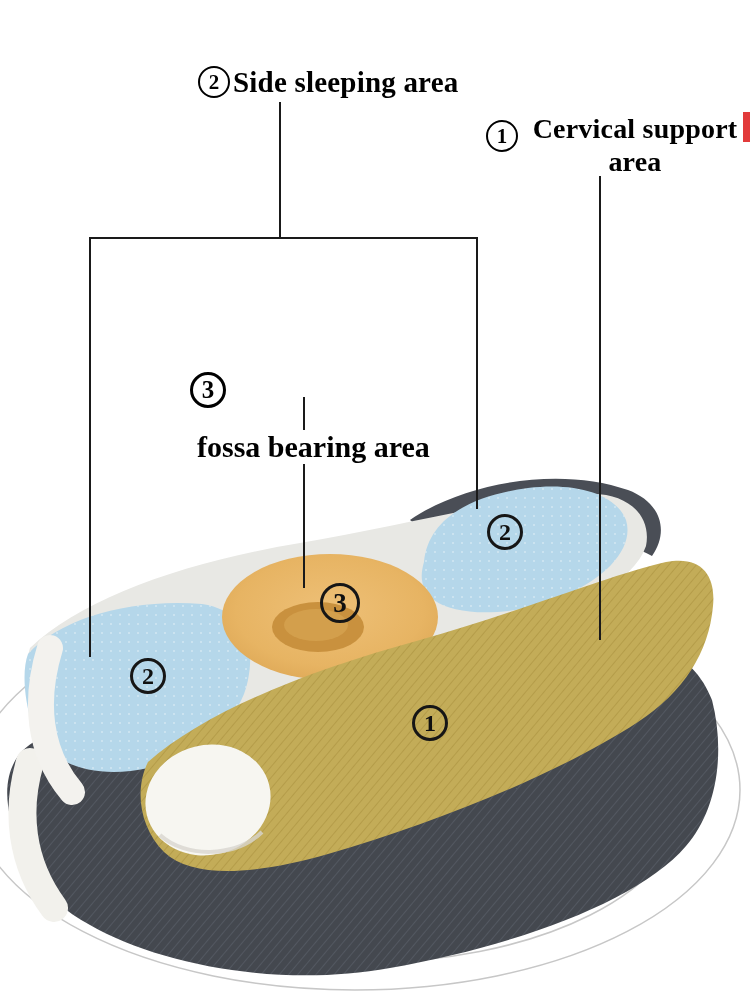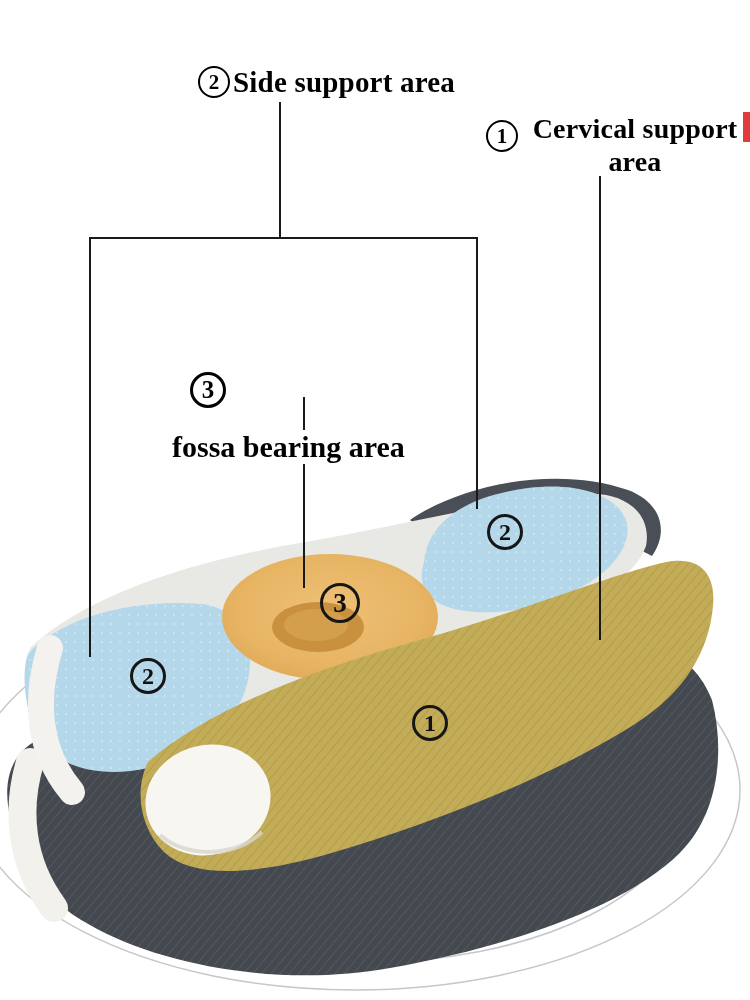--- a/index.html
+++ b/index.html
@@ -12,21 +12,21 @@
   .label { position:absolute; display:flex; align-items:flex-start; color:#000; font-weight:700; z-index:11; }
   .label-text { font-size:28px; line-height:33px; letter-spacing:0.2px; }
 
   .circ { display:inline-flex; align-items:center; justify-content:center;
           border:2.5px solid #000; border-radius:50%; font-weight:700; color:#000;
           background:transparent; flex:0 0 auto; }
   .circ.small { width:32px; height:32px; font-size:21px; }
   .circ.big   { width:36px; height:36px; font-size:25px; border-width:3px; }
 
   .fossa-circ { position:absolute; left:190px; top:372px; z-index:11; }
-  .fossa-text { position:absolute; left:168px; top:430px; z-index:11;
+  .fossa-text { position:absolute; left:193px; top:430px; z-index:11;
                 font-size:30px; font-weight:700; color:#000; background:#ffffff; padding:0 4px; }
 
   .marker { position:absolute; display:flex; align-items:center; justify-content:center;
             border:3px solid #161616; border-radius:50%; color:#101010; font-weight:700;
             background:transparent; z-index:9; font-family:"Liberation Serif", serif; }
   .marker.m36 { width:36px; height:36px; font-size:24px; }
   .marker.m40 { width:40px; height:40px; font-size:27px; }
 
   .red-sliver { position:absolute; right:0; top:112px; width:7px; height:30px;
                 background:#e23b3b; z-index:12; }
@@ -89,21 +89,21 @@
 
   <div class="line" style="left:279px; top:102px; width:2px; height:136px;"></div>
   <div class="line" style="left:89px;  top:237px; width:389px; height:2px;"></div>
   <div class="line" style="left:89px;  top:237px; width:2px; height:420px;"></div>
   <div class="line" style="left:476px; top:237px; width:2px; height:272px;"></div>
   <div class="line" style="left:599px; top:176px; width:2px; height:464px;"></div>
   <div class="line" style="left:303px; top:397px; width:2px; height:191px;"></div>
 
   <div class="label" style="left:198px; top:66px;">
     <span class="circ small">2</span>
-    <span class="label-text" style="margin-left:3px; font-size:29px;">Side support area</span>
+    <span class="label-text" style="margin-left:3px; font-size:29px;">Side sleeping area</span>
   </div>
 
   <div class="label" style="left:486px; top:112px; width:262px;">
     <span class="circ small" style="margin-top:8px;">1</span>
     <span class="label-text" style="margin-left:8px; width:218px;text-align:center;">Cervical support area</span>
   </div>
 
   <span class="circ big fossa-circ">3</span>
   <div class="fossa-text">fossa bearing area</div>
 

